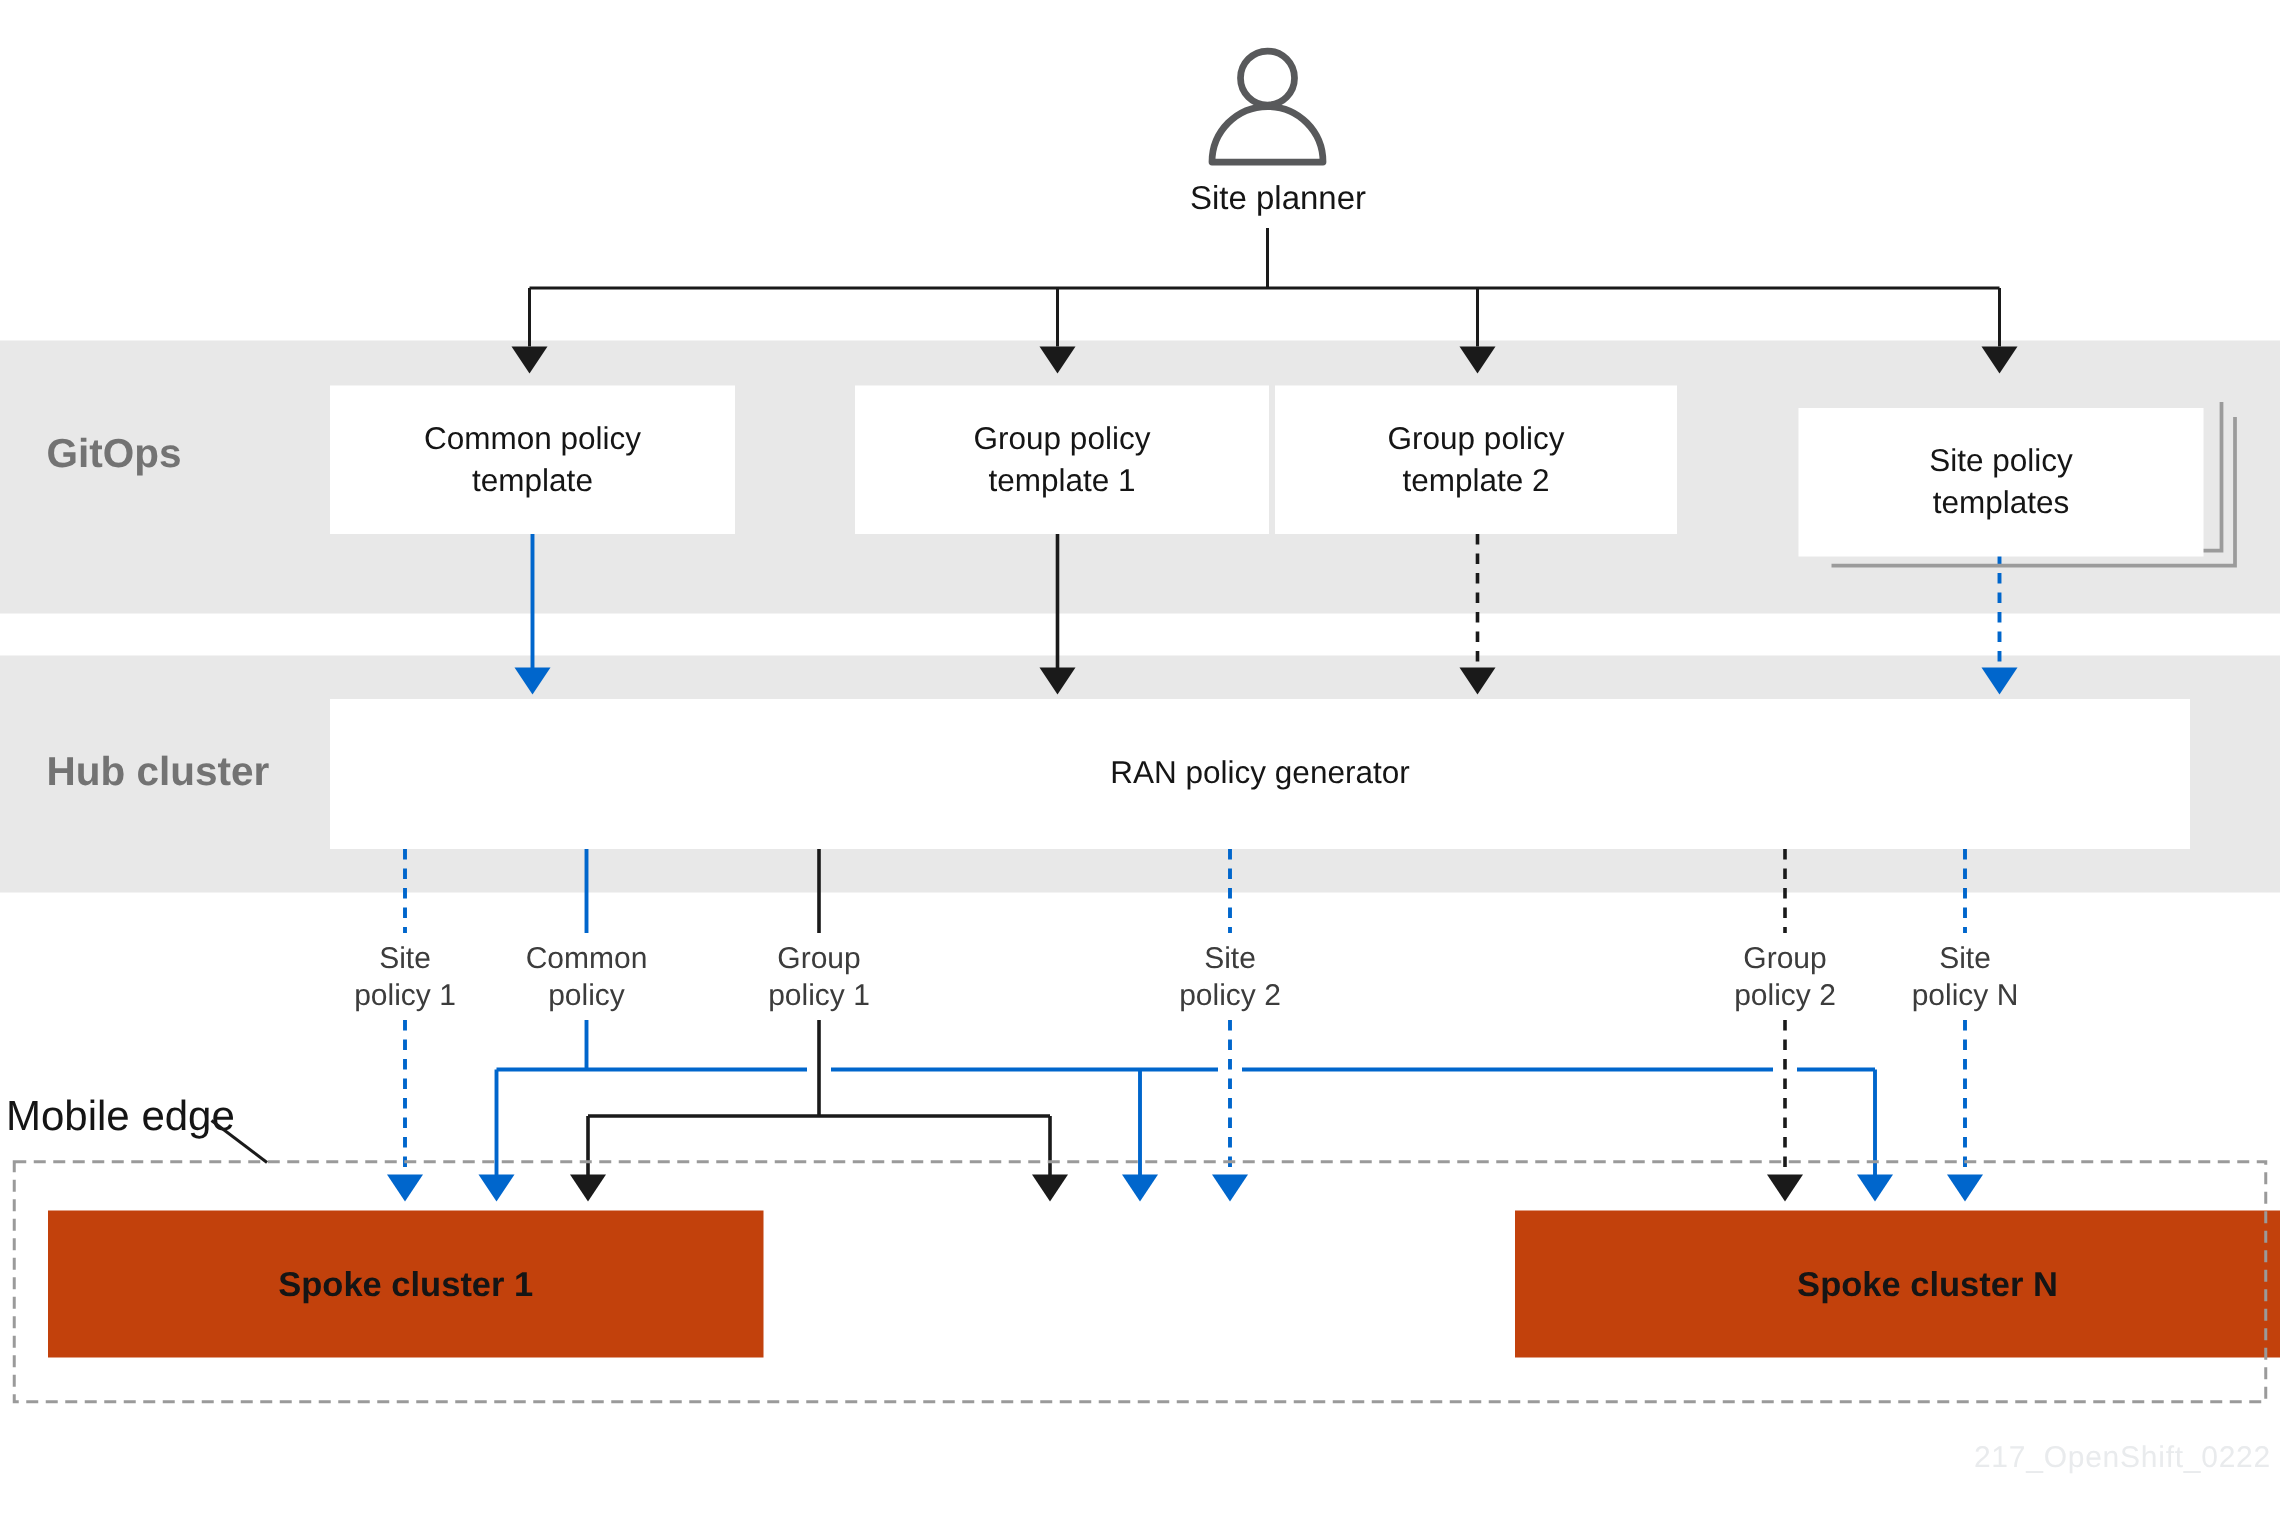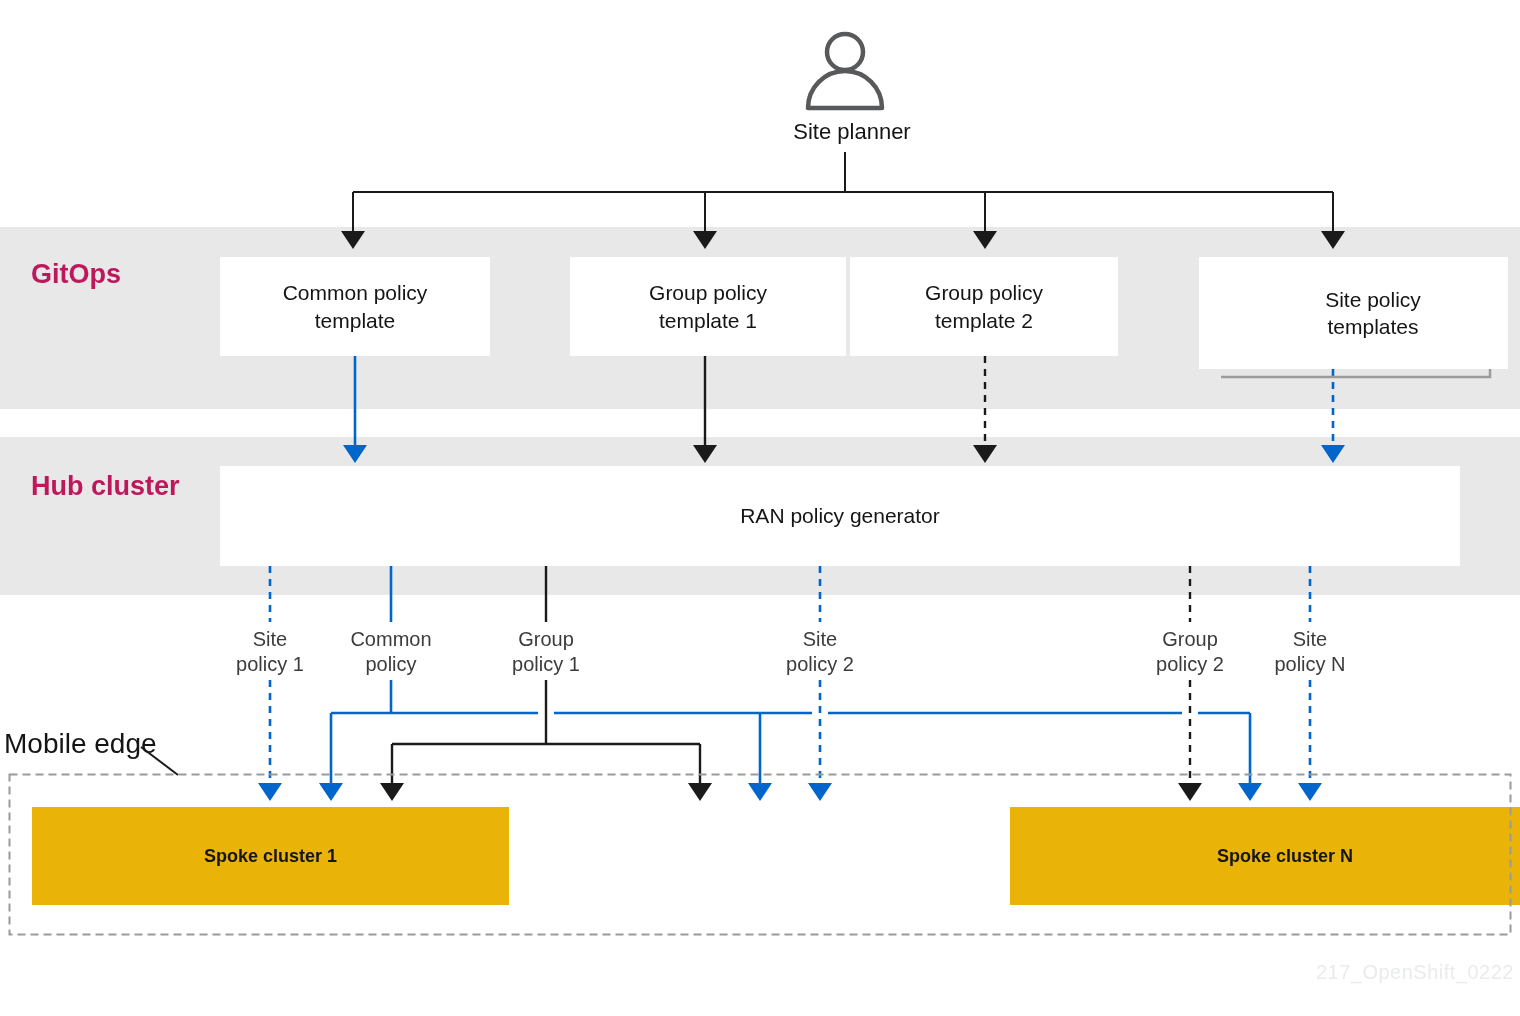--- a/index.html
+++ b/index.html
@@ -1,28 +1,28 @@
 <!DOCTYPE html>
 <html><head>
 <meta charset="utf-8">
 <style>
   html,body{margin:0;padding:0;background:#ffffff;}
   .canvas{
     position:relative;width:1520px;height:1016px;background:#ffffff;
     font-family:"Liberation Sans",sans-serif;color:#151515;overflow:hidden;
   }
   .band{position:absolute;left:0;width:1520px;background:#e8e8e8;}
-  .band-label{position:absolute;left:31px;font-size:27px;font-weight:700;color:#be185d;}
+  .band-label{position:absolute;left:31px;font-size:27px;font-weight:700;color:#737373;margin-top:28px;}
   .node{
     position:absolute;background:#ffffff;display:flex;align-items:center;justify-content:center;
     text-align:center;font-size:21px;line-height:1.3;color:#151515;white-space:pre-line;
   }
   .spoke{
-    position:absolute;background:#eab308;display:flex;align-items:center;justify-content:center;
-    text-align:center;font-size:18px;font-weight:700;color:#151515;
+    position:absolute;background:#c2410c;display:flex;align-items:center;justify-content:center;
+    text-align:center;font-size:23px;font-weight:700;color:#151515;
   }
   .policy-label{
     position:absolute;width:160px;height:56px;display:flex;align-items:center;justify-content:center;
     text-align:center;font-size:20px;line-height:1.25;color:#3c3c3c;white-space:pre-line;
     transform:translateX(-50%);
   }
   .site-planner-label{
     position:absolute;left:752px;top:119px;width:200px;text-align:center;
     font-size:22px;color:#151515;
   }
@@ -46,21 +46,21 @@
   <div class="band-label" style="top:471px;">Hub cluster</div>
 
   <div class="site-planner-label">Site planner</div>
 
   <div class="node" style="left:220px;top:257px;width:270px;height:99px;">Common policy
 template</div>
   <div class="node" style="left:570px;top:257px;width:276px;height:99px;">Group policy
 template 1</div>
   <div class="node" style="left:850px;top:257px;width:268px;height:99px;">Group policy
 template 2</div>
-  <div class="node" style="left:1199px;top:257px;width:270px;height:112px;z-index:2;padding-left:39px;">Site policy
+  <div class="node" style="left:1199px;top:272px;width:270px;height:99px;z-index:2;">Site policy
 templates</div>
 
   <div class="node" style="left:220px;top:466px;width:1240px;height:100px;">RAN policy generator</div>
 
   <div class="policy-label" style="left:270px;top:624px;">Site
 policy 1</div>
   <div class="policy-label" style="left:391px;top:624px;">Common
 policy</div>
   <div class="policy-label" style="left:546px;top:624px;">Group
 policy 1</div>

